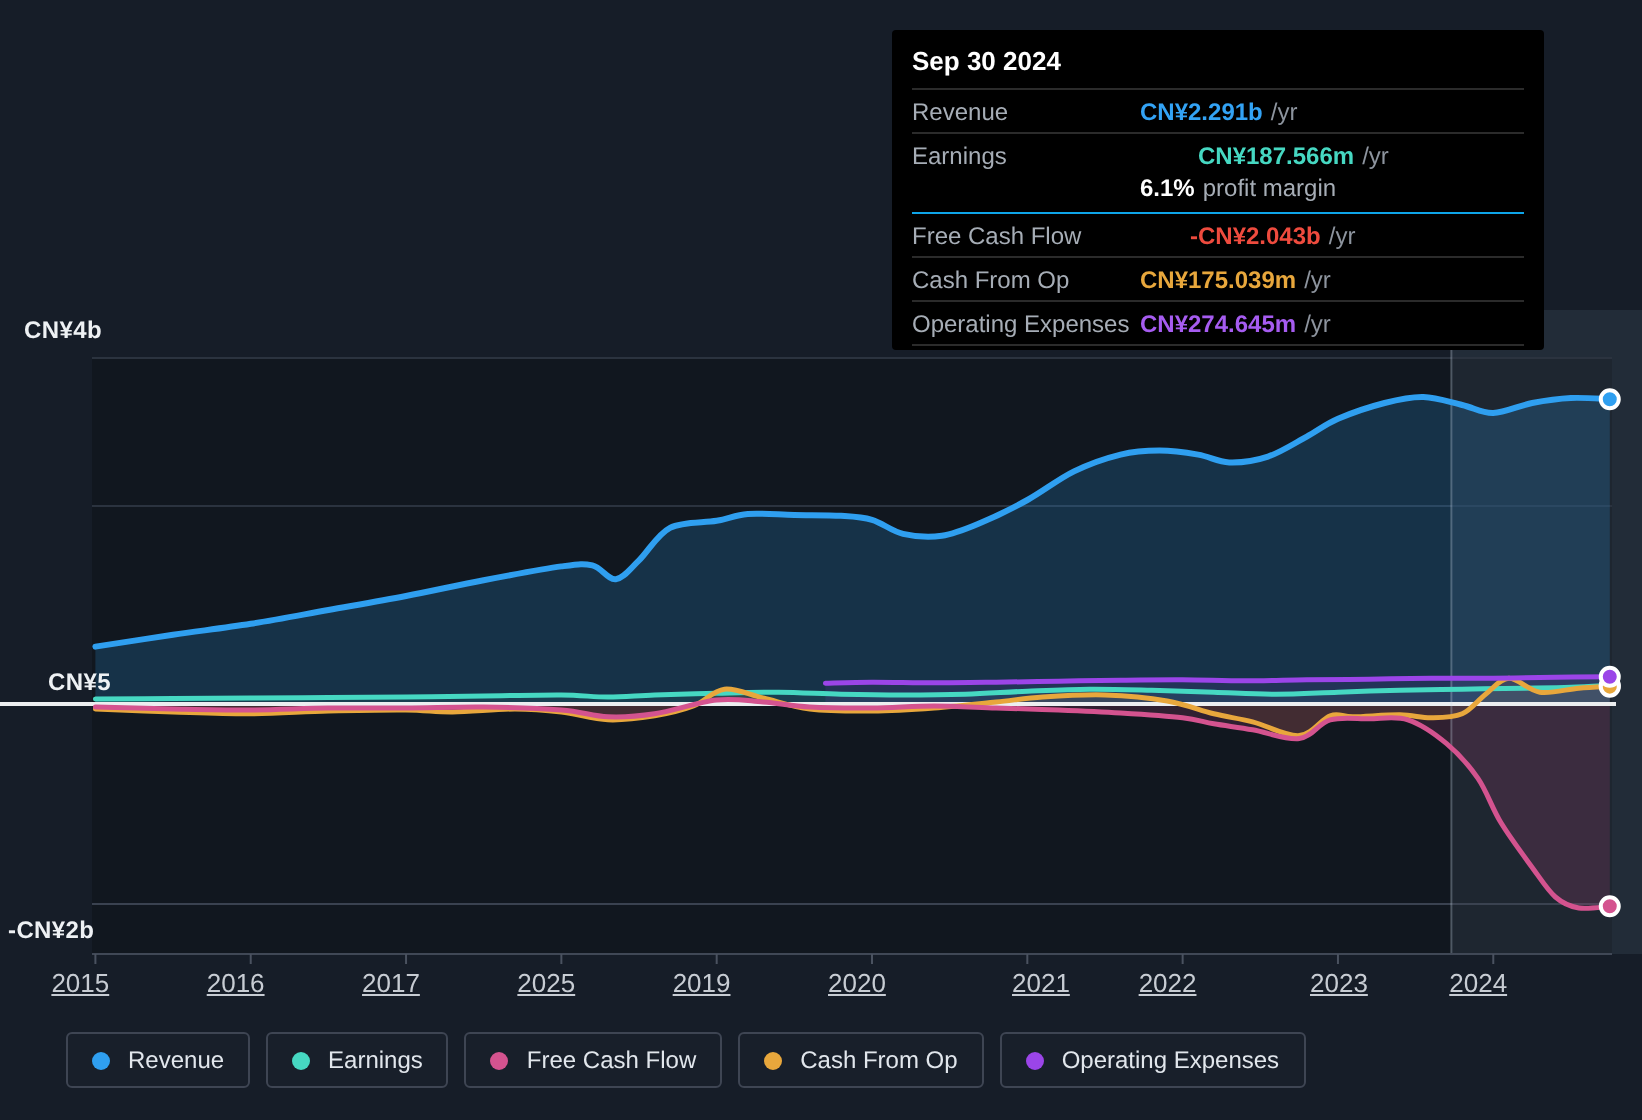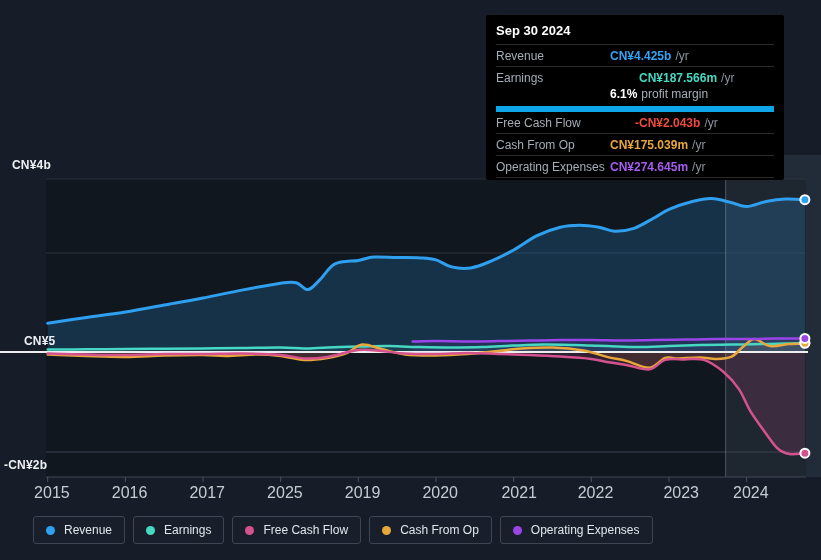--- a/index.html
+++ b/index.html
@@ -1,30 +1,30 @@
 <!DOCTYPE html>
 <html><head>
 <meta charset="utf-8">
 <style>
   html,body{margin:0;padding:0;background:#161d28;}
   .stage{position:relative;width:821px;height:560px;background:#161d28;overflow:hidden;
          font-family:"Liberation Sans",sans-serif;}
   svg{position:absolute;left:0;top:0;}
   .y-label{position:absolute;font-size:12px;font-weight:600;color:#eef1f4;letter-spacing:.2px;}
-  .x-label{position:absolute;top:484px;width:44px;text-align:right;font-size:16px;color:#c7ccd3;}
+  .x-label{position:absolute;top:484px;width:44px;text-align:left;font-size:13px;color:#c7ccd3;text-decoration:underline;}
   
-  .tooltip{position:absolute;left:486px;top:15px;width:298px;box-sizing:border-box;
+  .tooltip{position:absolute;left:446px;top:15px;width:326px;box-sizing:border-box;
            background:#000;border-radius:2px;padding:0 10px 2px;font-size:12px;z-index:5;}
   .tt-title{font-size:13px;font-weight:700;color:#fff;padding:8px 0 6px;border-bottom:1px solid #2b2b2b;}
   .tt-row{display:flex;align-items:baseline;padding:4px 0 3px;border-bottom:1px solid #2b2b2b;}
   .tt-row.no-divider{border-bottom:none;padding-bottom:1px;}
   .tt-label{width:114px;flex:none;color:#a6adb6;}
   .tt-value{font-weight:700;}
   .tt-suffix{color:#8d949e;margin-left:4px;}
-  .tt-sub{display:flex;align-items:baseline;padding:1px 0 5px;border-bottom:6px solid #0ea5e9;}
+  .tt-sub{display:flex;align-items:baseline;padding:1px 0 5px;border-bottom:1px solid #0ea5e9;}
   .tt-sub .spacer{width:114px;flex:none;}
   .tt-sub .pct{font-weight:700;color:#fff;}
   .tt-sub .pct-text{color:#a6adb6;margin-left:4px;}
   
   .legend{position:absolute;left:33px;top:516px;display:flex;gap:8px;}
   .legend-item{display:flex;align-items:center;gap:9px;padding:6px 12px;
                border:1px solid #3e4553;border-radius:3px;color:#e1e6ec;font-size:12px;
                background:rgba(255,255,255,0.012);cursor:pointer;}
   .legend-dot{width:9px;height:9px;border-radius:50%;flex:none;}
 </style>
@@ -73,32 +73,32 @@
   <div class="y-label" style="left:24px;top:334px;">CN¥5</div>
   <div class="y-label" style="left:4px;top:458px;">-CN¥2b</div>
 
   <div id="x-labels">
       <div class="x-label" style="left: 25.7px;">2015</div>
       <div class="x-label" style="left: 103.36px;">2016</div>
       <div class="x-label" style="left: 181.02px;">2017</div>
       <div class="x-label" style="left: 258.68px;">2025</div>
       <div class="x-label" style="left: 336.34px;">2019</div>
       <div class="x-label" style="left: 414px;">2020</div>
-      <div class="x-label" style="left: 493px;">2021</div>
+      <div class="x-label" style="left: 506px;">2021</div>
       <div class="x-label" style="left: 569.32px;">2022</div>
       <div class="x-label" style="left: 655px;">2023</div>
       <div class="x-label" style="left: 724.64px;">2024</div>
     </div>
 
   <div class="tooltip">
     <div class="tt-title">Sep 30 2024</div>
 
     <div class="tt-row">
       <span class="tt-label">Revenue</span>
-      <span class="tt-value" style="color: rgb(51, 163, 245);">CN¥4.425b</span>
+      <span class="tt-value" style="color: rgb(51, 163, 245);">CN¥2.291b</span>
       <span class="tt-suffix">/yr</span>
     </div>
 
     <div class="tt-row no-divider">
       <span class="tt-label">Earnings</span>
       <span class="tt-value" style="color: rgb(70, 216, 194); margin-left: 29px;">CN¥187.566m</span>
       <span class="tt-suffix">/yr</span>
     </div>
     <div class="tt-sub">
       <span class="spacer"></span>

